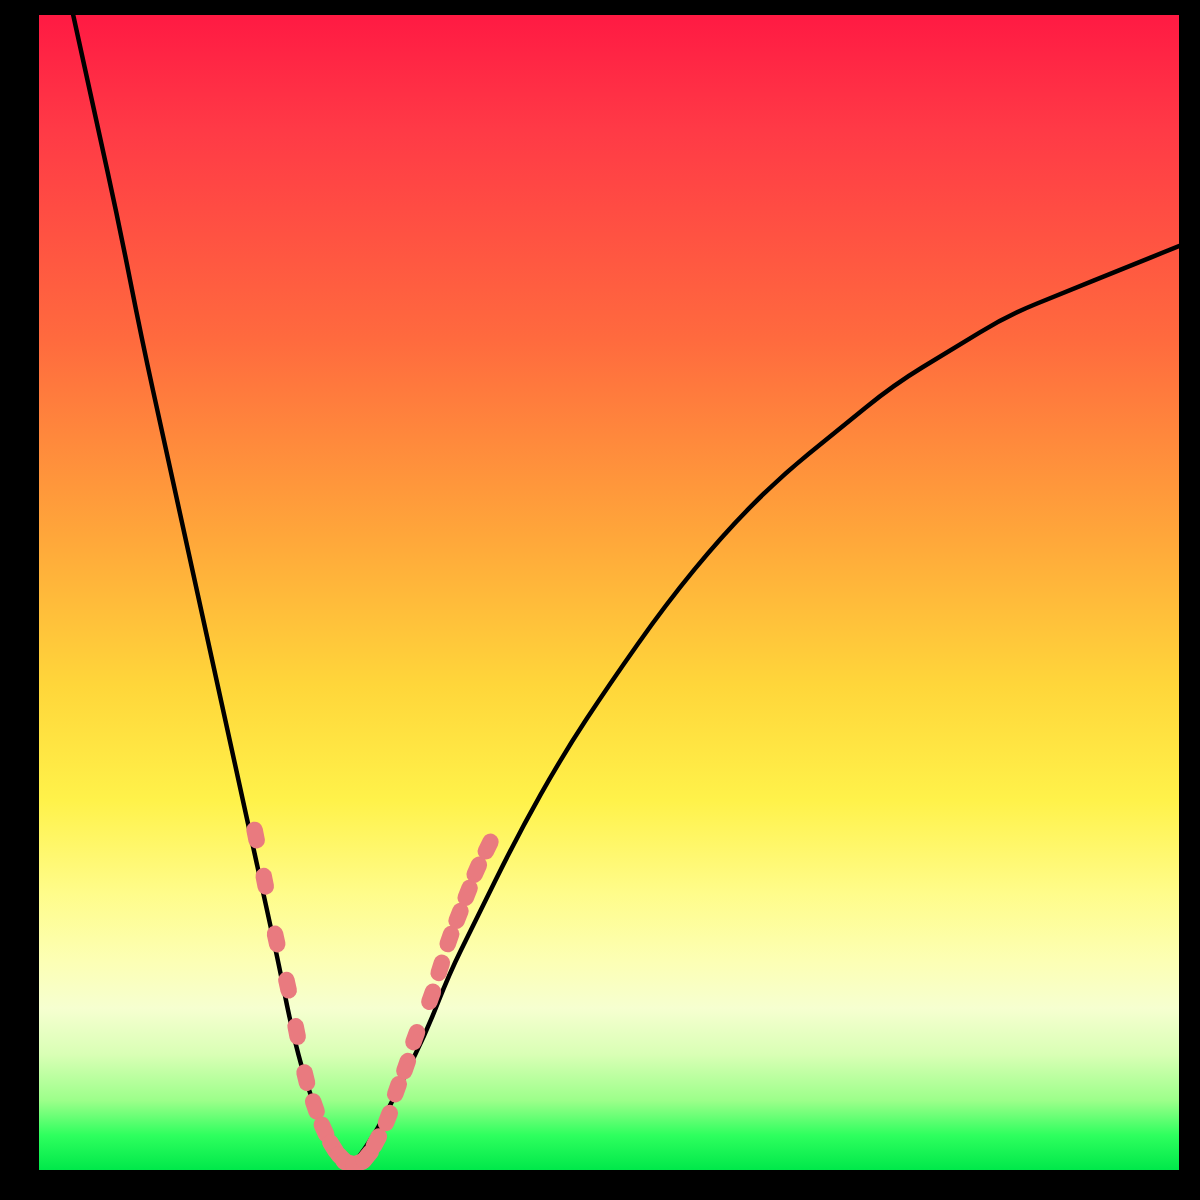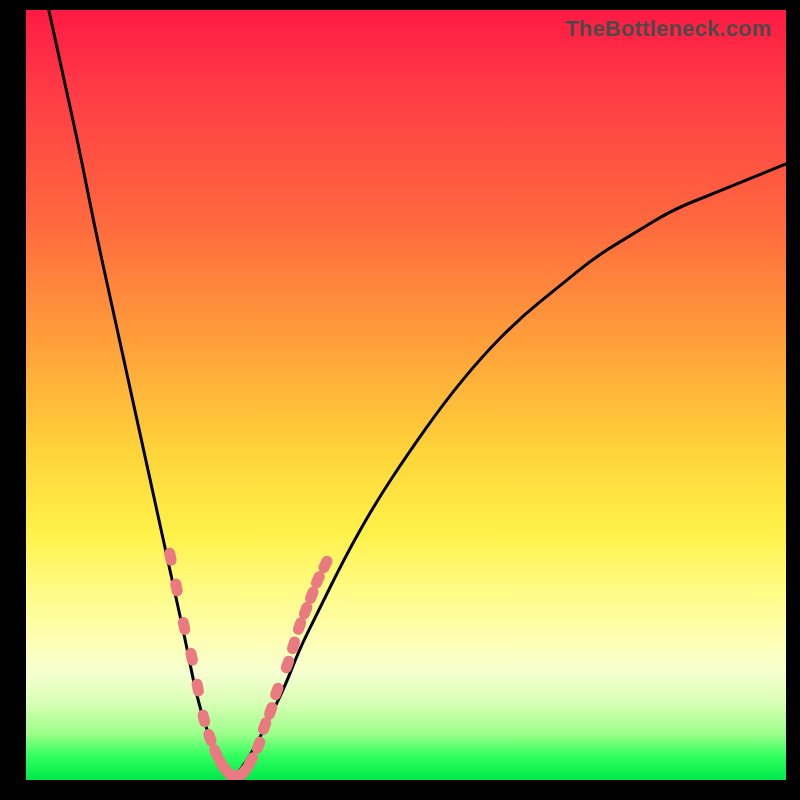--- a/index.html
+++ b/index.html
@@ -57,21 +57,20 @@
     top: 0;
     width: 760px;
     height: 770px;
   }
 </style>
 </head>
 <body>
 
 <div class="frame">
   <div class="plot">
-    <div class="watermark">TheBottleneck.com</div>
     <svg class="curves" viewBox="0 0 760 770" preserveAspectRatio="none">
       <path id="left-curve" fill="none" stroke-width="3" stroke-linecap="round" d="M 22.80 0.00 Q 22.80 0.00 30.40 34.65 Q 38.00 69.30 45.60 103.95 Q 53.20 138.60 60.80 177.10 Q 68.40 215.60 76.00 250.25 Q 83.60 284.90 91.20 319.55 Q 98.80 354.20 106.40 388.85 Q 114.00 423.50 121.60 458.15 Q 129.20 492.80 136.80 527.45 Q 144.40 562.10 152.00 596.75 Q 159.60 631.40 163.40 650.65 Q 167.20 669.90 171.00 685.30 Q 174.80 700.70 178.60 712.25 Q 182.40 723.80 186.20 735.35 Q 190.00 746.90 193.80 754.60 Q 197.60 762.30 201.40 766.15 T 205.20 770.00" stroke="#000000"></path>
       <path id="right-curve" fill="none" stroke-width="3" stroke-linecap="round" d="M 205.20 770.00 Q 205.20 770.00 209.00 766.15 Q 212.80 762.30 220.40 750.75 Q 228.00 739.20 235.60 723.80 Q 243.20 708.40 250.80 693.00 Q 258.40 677.60 266.00 658.35 Q 273.60 639.10 281.20 623.70 Q 288.80 608.30 304.00 577.50 Q 319.20 546.70 334.40 519.75 Q 349.60 492.80 364.80 469.70 Q 380.00 446.60 399.00 419.65 Q 418.00 392.70 437.00 369.60 Q 456.00 346.50 475.00 327.25 Q 494.00 308.00 513.00 292.60 Q 532.00 277.20 551.00 261.80 Q 570.00 246.40 589.00 234.85 Q 608.00 223.30 627.00 211.75 Q 646.00 200.20 665.00 192.50 Q 684.00 184.80 703.00 177.10 Q 722.00 169.40 741.00 161.70 T 760.00 154.00" stroke="#000000"></path>
       <g id="marker-layer">
           <rect x="-9.00" y="-5.50" width="18" height="11" rx="5.5" ry="5.5" fill="#e97a7f" stroke="#e97a7f" stroke-width="0" transform="translate(144.40,546.70) rotate(78.8)"></rect>
           <rect x="-9.00" y="-5.50" width="18" height="11" rx="5.5" ry="5.5" fill="#e97a7f" stroke="#e97a7f" stroke-width="0" transform="translate(150.48,577.50) rotate(78.8)"></rect>
           <rect x="-9.00" y="-5.50" width="18" height="11" rx="5.5" ry="5.5" fill="#e97a7f" stroke="#e97a7f" stroke-width="0" transform="translate(158.08,616.00) rotate(77.6)"></rect>
           <rect x="-9.00" y="-5.50" width="18" height="11" rx="5.5" ry="5.5" fill="#e97a7f" stroke="#e97a7f" stroke-width="0" transform="translate(165.68,646.80) rotate(77.5)"></rect>
           <rect x="-9.00" y="-5.50" width="18" height="11" rx="5.5" ry="5.5" fill="#e97a7f" stroke="#e97a7f" stroke-width="0" transform="translate(171.76,677.60) rotate(78.8)"></rect>
           <rect x="-9.00" y="-5.50" width="18" height="11" rx="5.5" ry="5.5" fill="#e97a7f" stroke="#e97a7f" stroke-width="0" transform="translate(177.84,708.40) rotate(76.3)"></rect>

